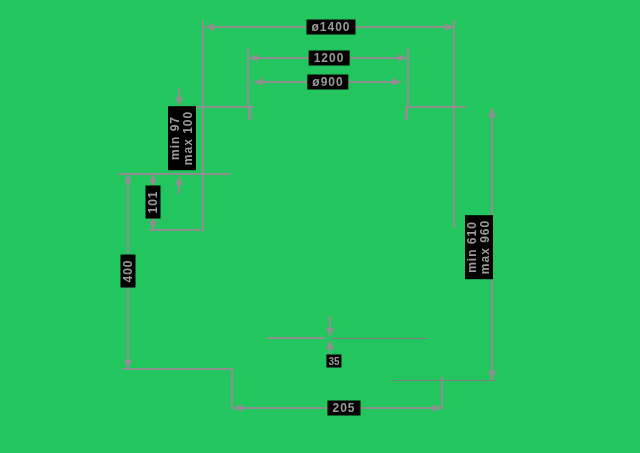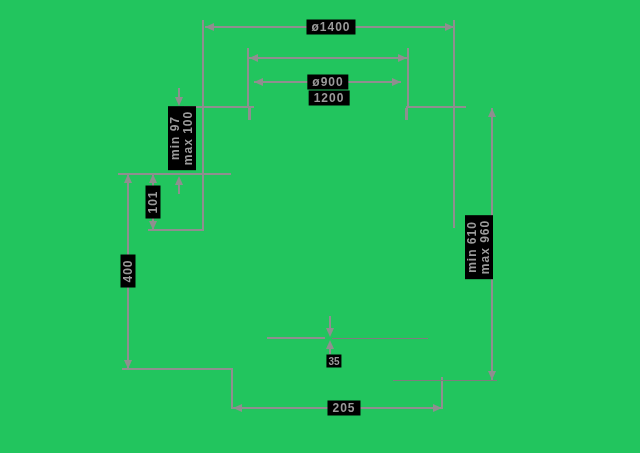--- a/index.html
+++ b/index.html
@@ -34,21 +34,21 @@
   <div class="ln" style="left:205px;top:26px;width:249px;height:2px;"></div>
   <div class="tri tl" style="left:205px;top:23px;"></div>
   <div class="tri tr" style="left:445px;top:23px;"></div>
   <div class="lbl" style="left:331px;top:27px;">ø1400</div>
 
   <div class="ln" style="left:247px;top:48px;width:2px;height:59px;"></div>
   <div class="ln" style="left:407px;top:48px;width:2px;height:59px;"></div>
   <div class="ln" style="left:248px;top:57px;width:160px;height:2px;"></div>
   <div class="tri tl" style="left:249px;top:54px;"></div>
   <div class="tri tr" style="left:398px;top:54px;"></div>
-  <div class="lbl" style="left:329px;top:58px;margin-top:40px;">1200</div>
+  <div class="lbl" style="left:329px;top:58px;">1200</div>
 
   <div class="ln" style="left:254px;top:81px;width:147px;height:2px;"></div>
   <div class="tri tl" style="left:254px;top:78px;"></div>
   <div class="tri tr" style="left:392px;top:78px;"></div>
   <div class="lbl" style="left:328px;top:82px;">ø900</div>
 
   <div class="ln" style="left:184px;top:106px;width:70px;height:2px;"></div>
   <div class="ln" style="left:406px;top:106px;width:60px;height:2px;"></div>
   <div class="ln" style="left:248px;top:108px;width:3px;height:12px;"></div>
   <div class="ln" style="left:405px;top:108px;width:3px;height:12px;"></div>

